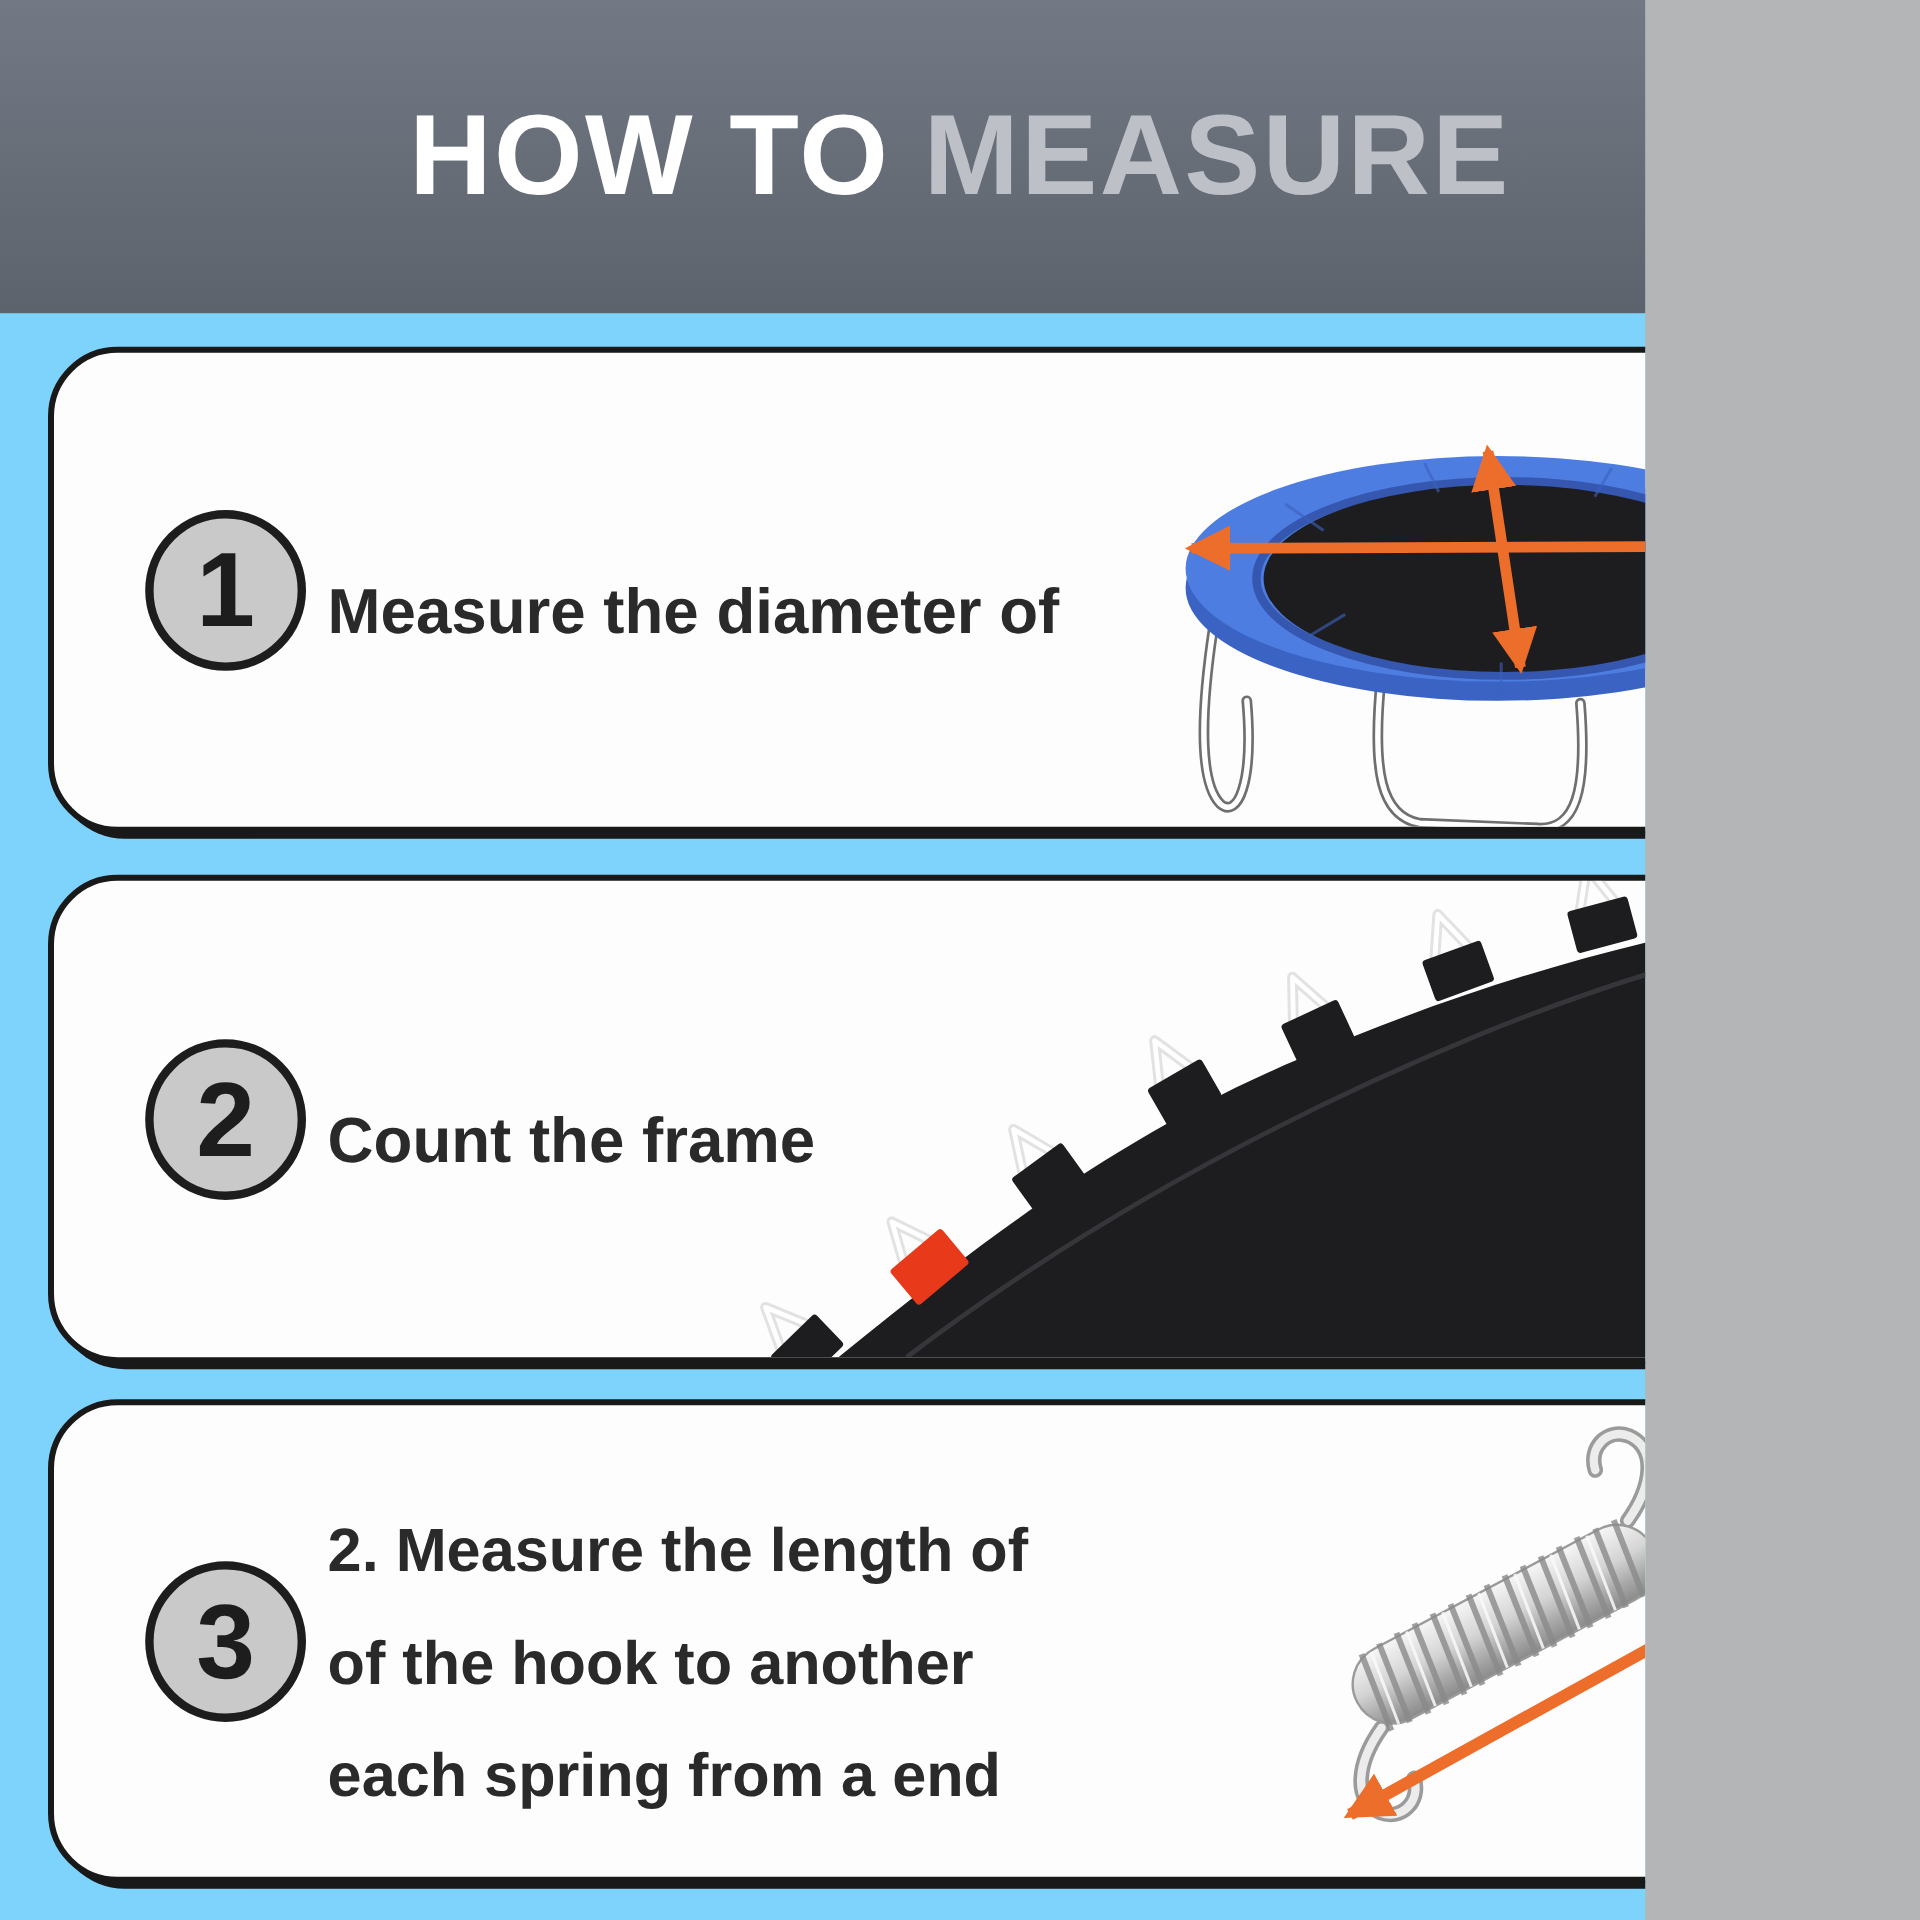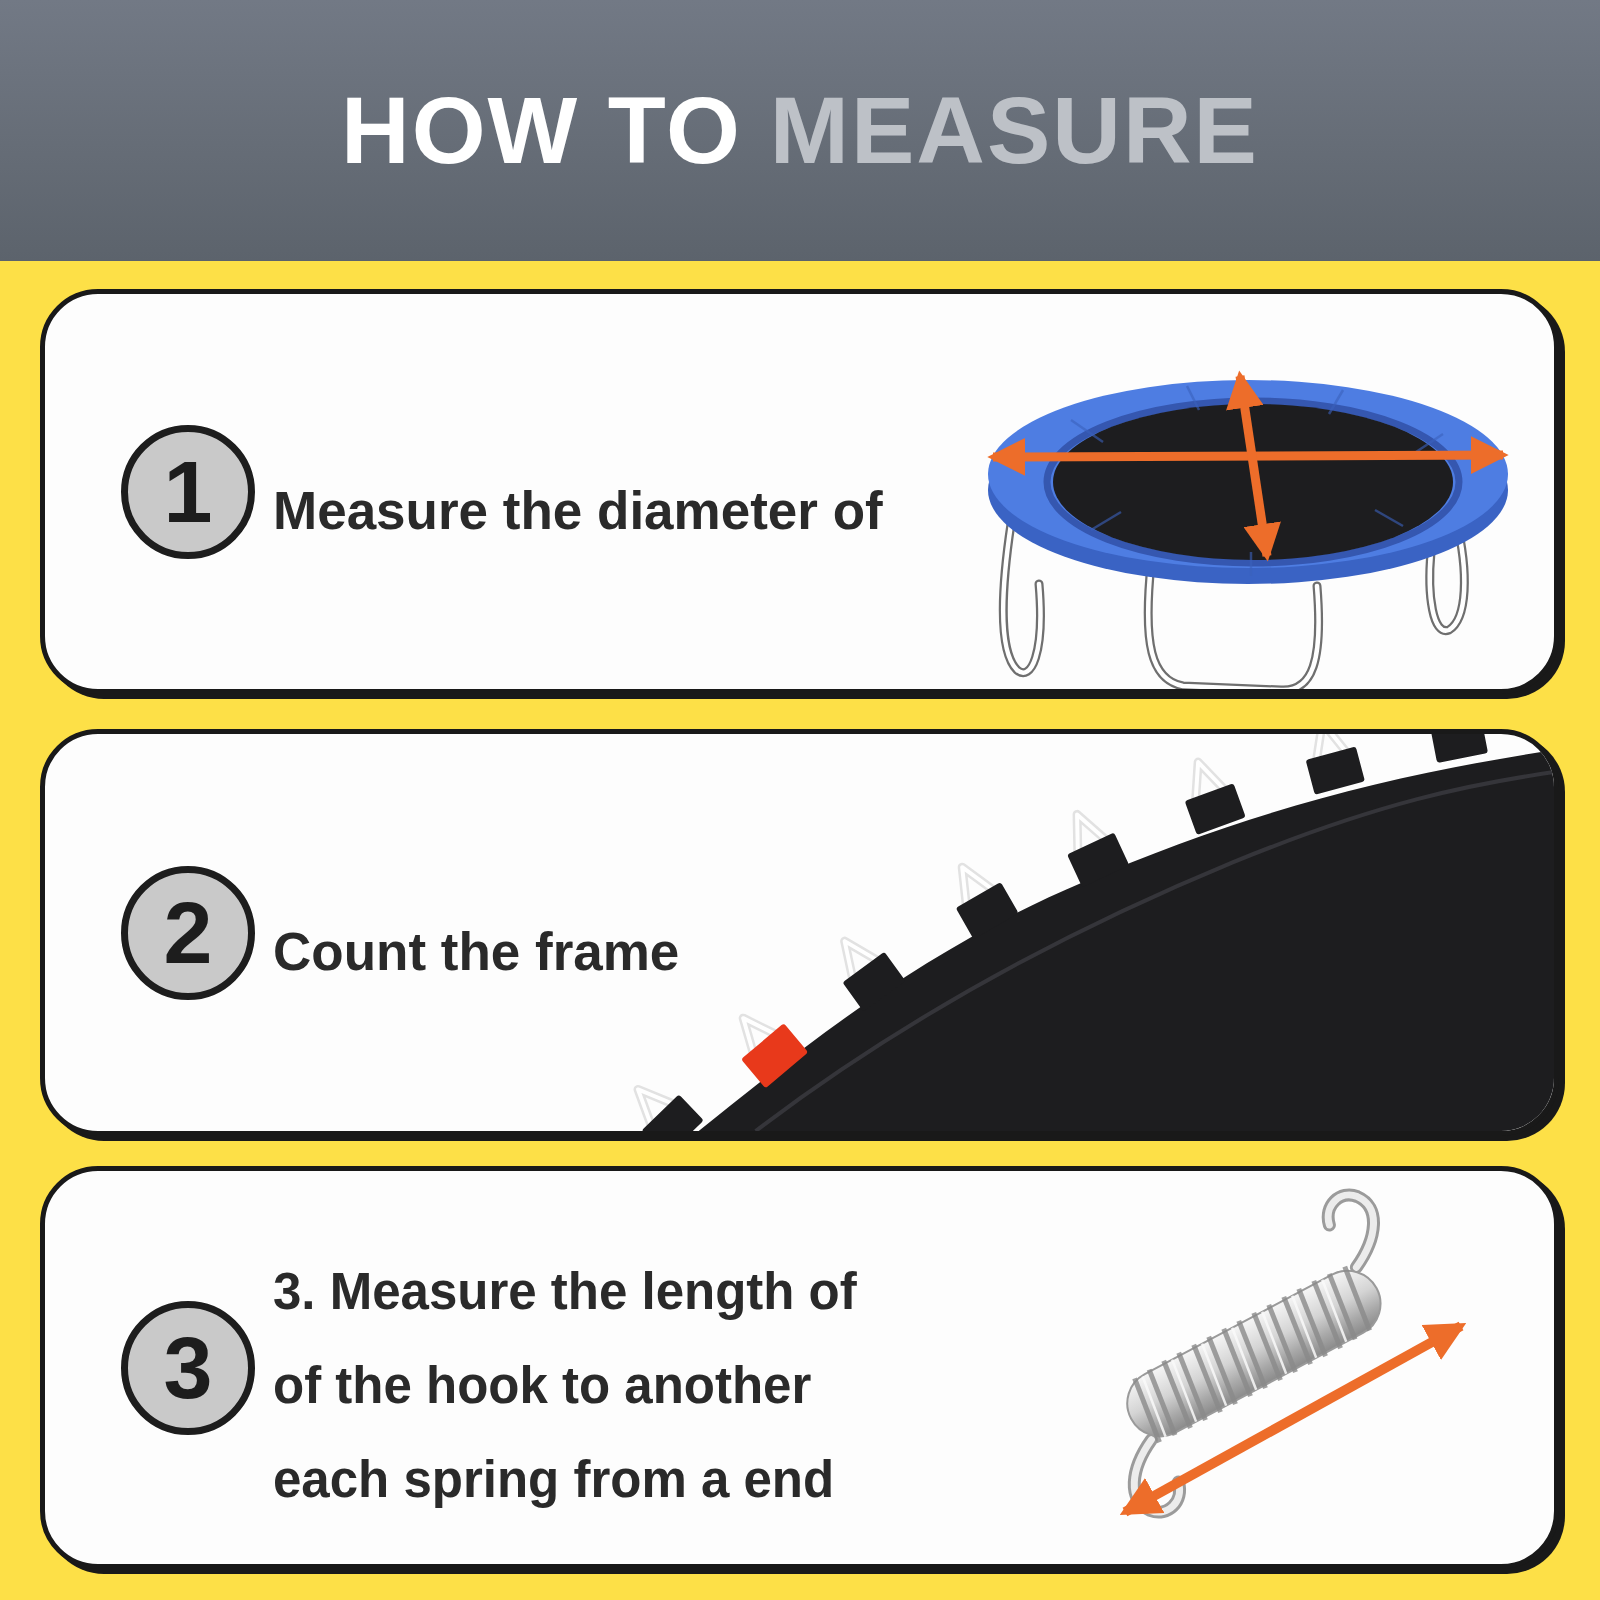--- a/index.html
+++ b/index.html
@@ -1,16 +1,16 @@
 <!DOCTYPE html>
 <html><head>
 <meta charset="utf-8">
 <style>
   html,body{margin:0;padding:0;background:#b4b5b6;}
-  .page{position:relative;width:1600px;height:1600px;background:#fde047;overflow:hidden;
+  .page{position:relative;width:1371px;height:1600px;background:#7dd3fc;overflow:hidden;
         font-family:"Liberation Sans",sans-serif;}
   
   .band{position:absolute;left:0;top:0;width:1600px;height:261px;
         background:linear-gradient(180deg,#727985 0%,#6a717c 40%,#666d77 55%,#5c636c 100%);
         background:linear-gradient(180deg,#727985 0%,#666d77 55%,#5c636c 100%);
         display:flex;align-items:center;justify-content:center;}
   .band h1{margin:0;font-size:95px;font-weight:700;letter-spacing:2px;color:#ffffff;white-space:nowrap;}
   .title-secondary{color:#bdc1c7;margin-left:28px;}
   
   .card{position:absolute;left:40px;width:1519px;background:#fdfdfd;
@@ -146,21 +146,21 @@
     <div class="copy">
       <span class="ln">Count the frame</span>
     </div>
   </section>
 
   <section class="card card3">
     <div class="badge">
       <span>3</span>
     </div>
     <div class="copy">
-      <span class="ln">3. Measure the length of</span>
+      <span class="ln">2. Measure the length of</span>
       <span class="ln">of the hook to another</span>
       <span class="ln">each spring from a end</span>
     </div>
     <svg class="art3" viewBox="0 0 480 390" aria-hidden="true">
       <defs>
         <marker id="ah3" viewBox="0 0 10 10" refX="8.5" refY="5" markerWidth="4" markerHeight="4" orient="auto-start-reverse">
           <path d="M0 0 L10 5 L0 10 Z" fill="#ED6D2A"></path>
         </marker>
         <linearGradient id="coilShade" x1="0" y1="0" x2="0" y2="1">
           <stop offset="0" stop-color="#f6f6f6"></stop>

